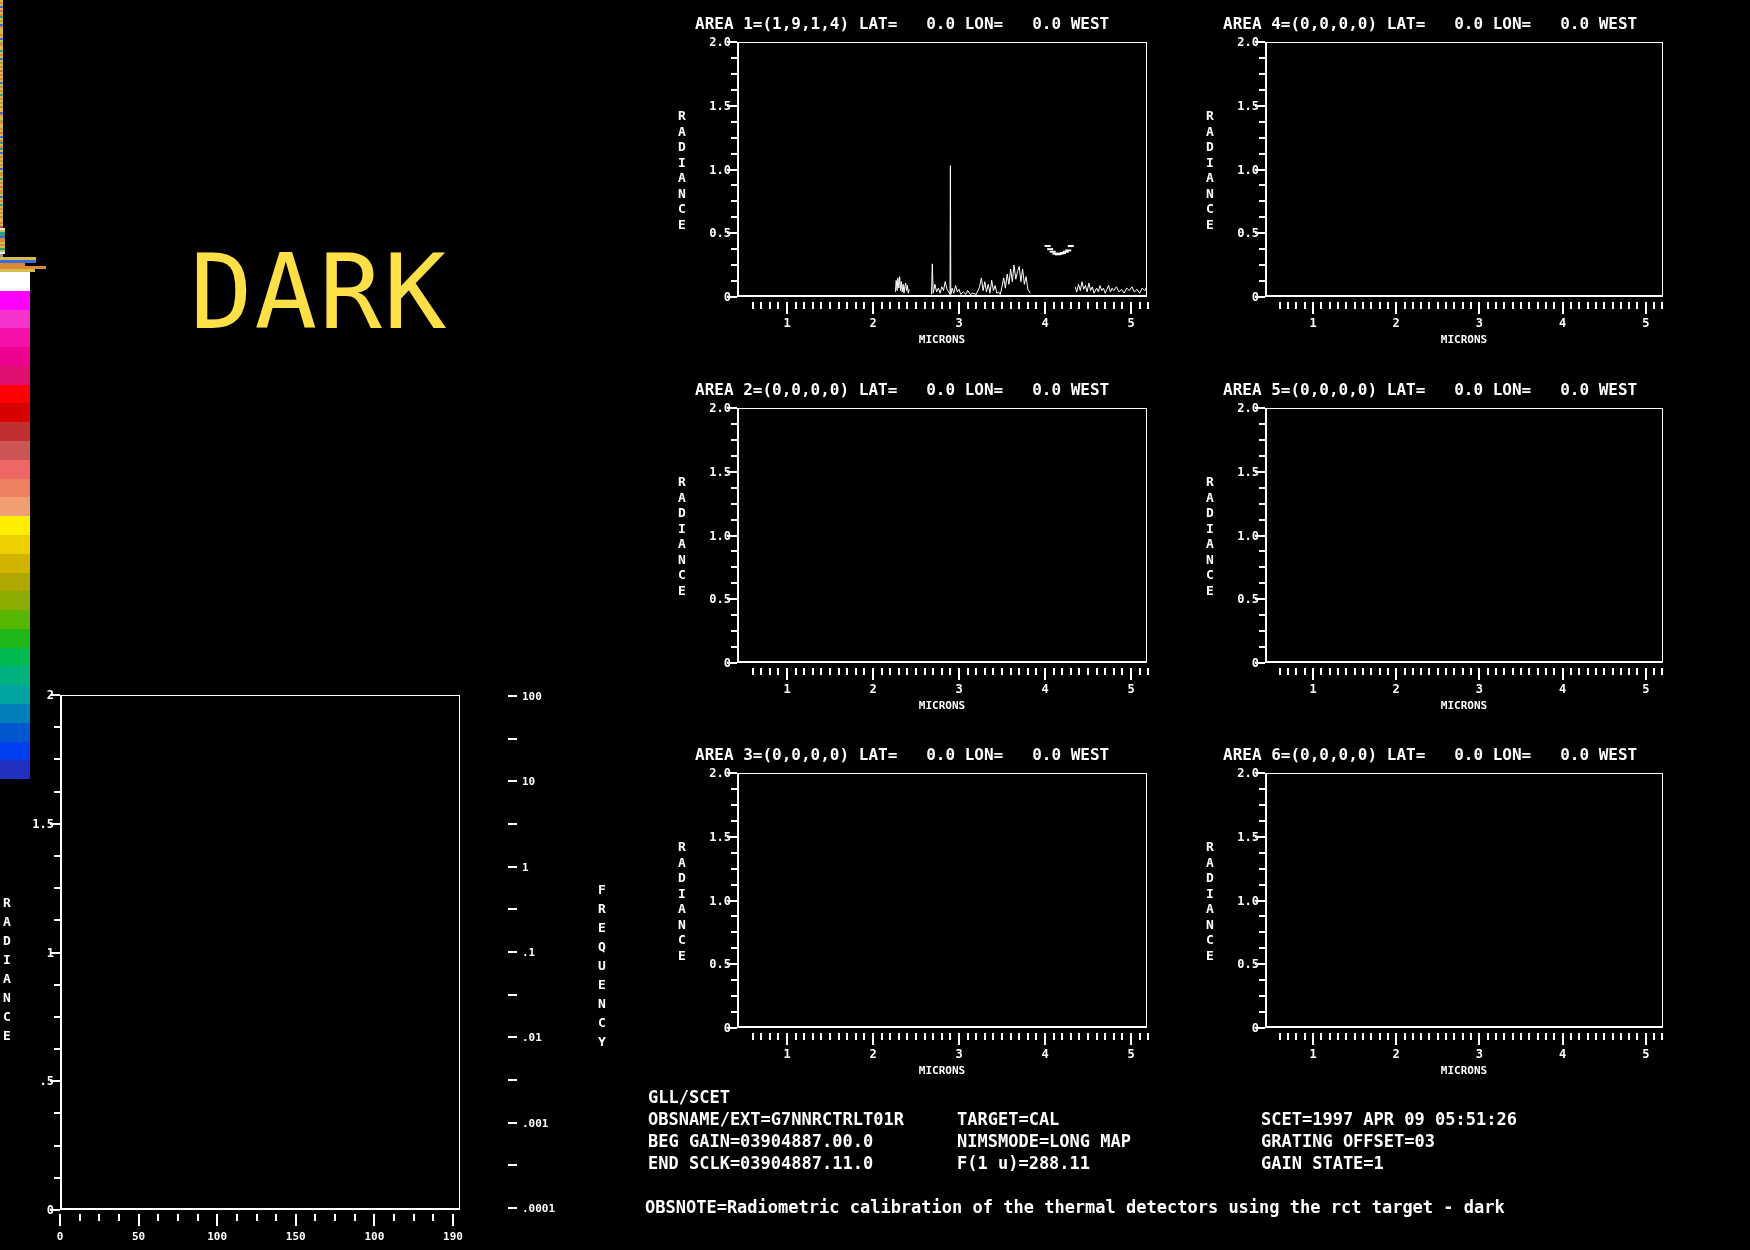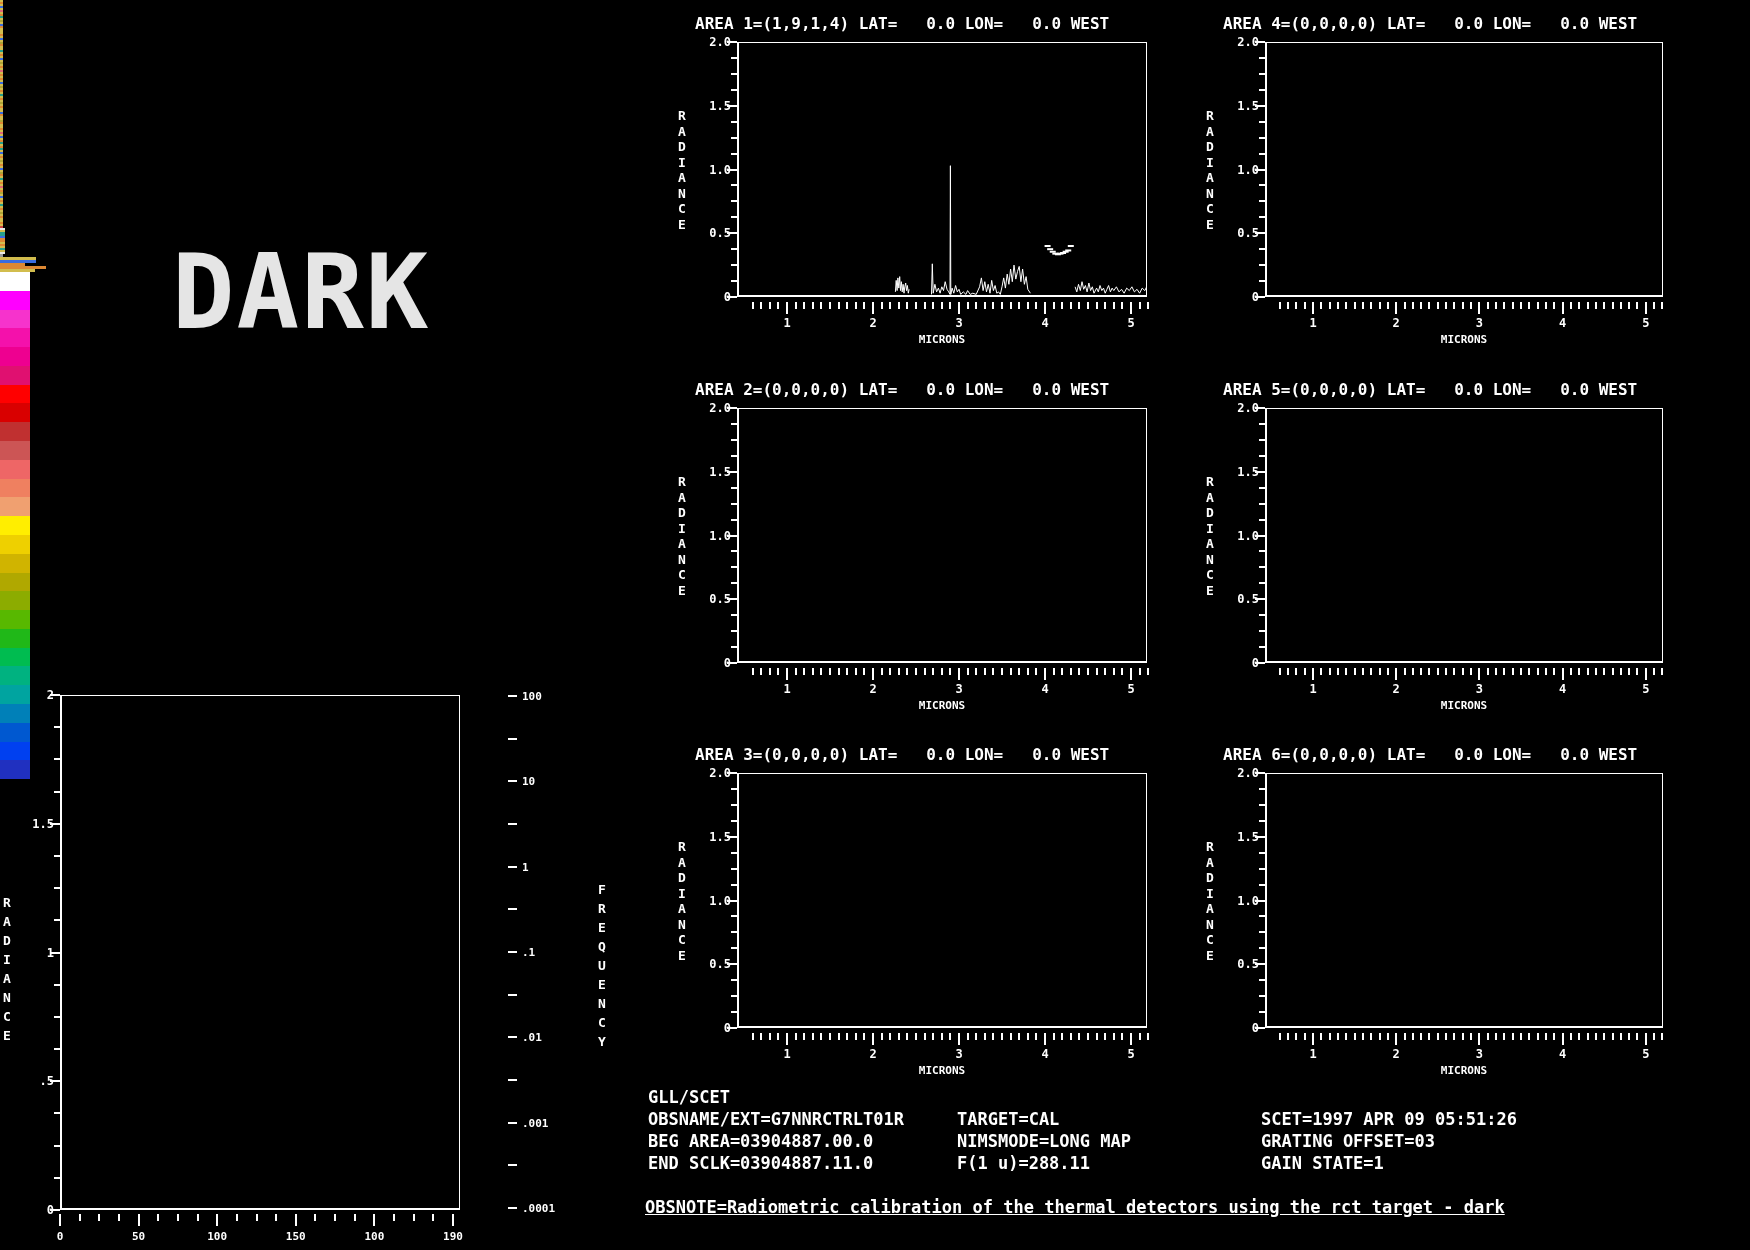--- a/index.html
+++ b/index.html
@@ -1,19 +1,19 @@
 <!DOCTYPE html>
 <html><head>
 <meta charset="utf-8">
 <style>
   html,body{margin:0;padding:0;background:#000;}
   #screen{position:relative;width:1750px;height:1250px;background:#000;overflow:hidden;
           font-family:"DejaVu Sans Mono", monospace;color:#fff;}
-  #dark-label{position:absolute;left:172px;top:240px;font-size:104px;font-weight:bold;
-              letter-spacing:2px;color:#e5e5e5;line-height:1;}
+  #dark-label{position:absolute;left:190px;top:240px;font-size:104px;font-weight:normal;
+              letter-spacing:2px;color:#fde047;line-height:1;}
   .meta{position:absolute;font-size:17px;font-weight:bold;white-space:pre;color:#fff;}
   .ticklbl{position:absolute;font-size:12px;font-weight:bold;color:#fff;white-space:pre;}
   .smalllbl{position:absolute;font-size:11px;font-weight:bold;color:#fff;white-space:pre;}
   .ptitle{position:absolute;font-size:16px;font-weight:bold;white-space:pre;color:#fff;}
   .vletter{position:absolute;font-size:13px;font-weight:bold;color:#fff;}
   .wline{position:absolute;background:#fff;}
 </style>
 </head>
 <body>
 
@@ -829,22 +829,22 @@
         <div class="vletter" style="left: 1204px; top: 947.75px; width: 12px; text-align: center;">E</div>
         <div class="smalllbl" style="left: 1434px; top: 1064px; width: 60px; text-align: center;">MICRONS</div>
       </div>
     </div>
   <div id="metadata">
     <div class="meta" style="left:648px;top:1087px;">GLL/SCET</div>
     <div id="meta-rows">
         <div class="meta" style="left: 648px; top: 1109px;">OBSNAME/EXT=G7NNRCTRLT01R</div>
         <div class="meta" style="left: 957px; top: 1109px;">TARGET=CAL</div>
         <div class="meta" style="left: 1261px; top: 1109px;">SCET=1997 APR 09 05:51:26</div>
-        <div class="meta" style="left: 648px; top: 1131px;">BEG AREA=03904887.00.0</div>
+        <div class="meta" style="left: 648px; top: 1131px;">BEG GAIN=03904887.00.0</div>
         <div class="meta" style="left: 957px; top: 1131px;">NIMSMODE=LONG MAP</div>
         <div class="meta" style="left: 1261px; top: 1131px;">GRATING OFFSET=03</div>
         <div class="meta" style="left: 648px; top: 1153px;">END SCLK=03904887.11.0</div>
         <div class="meta" style="left: 957px; top: 1153px;">F(1 u)=288.11</div>
         <div class="meta" style="left: 1261px; top: 1153px;">GAIN STATE=1</div>
       </div>
-    <div class="meta" style="left:645px;top:1197px;text-decoration:underline;">OBSNOTE=Radiometric calibration of the thermal detectors using the rct target - dark</div>
+    <div class="meta" style="left:645px;top:1197px;">OBSNOTE=Radiometric calibration of the thermal detectors using the rct target - dark</div>
   </div>
 </div>
 
 </body></html>

